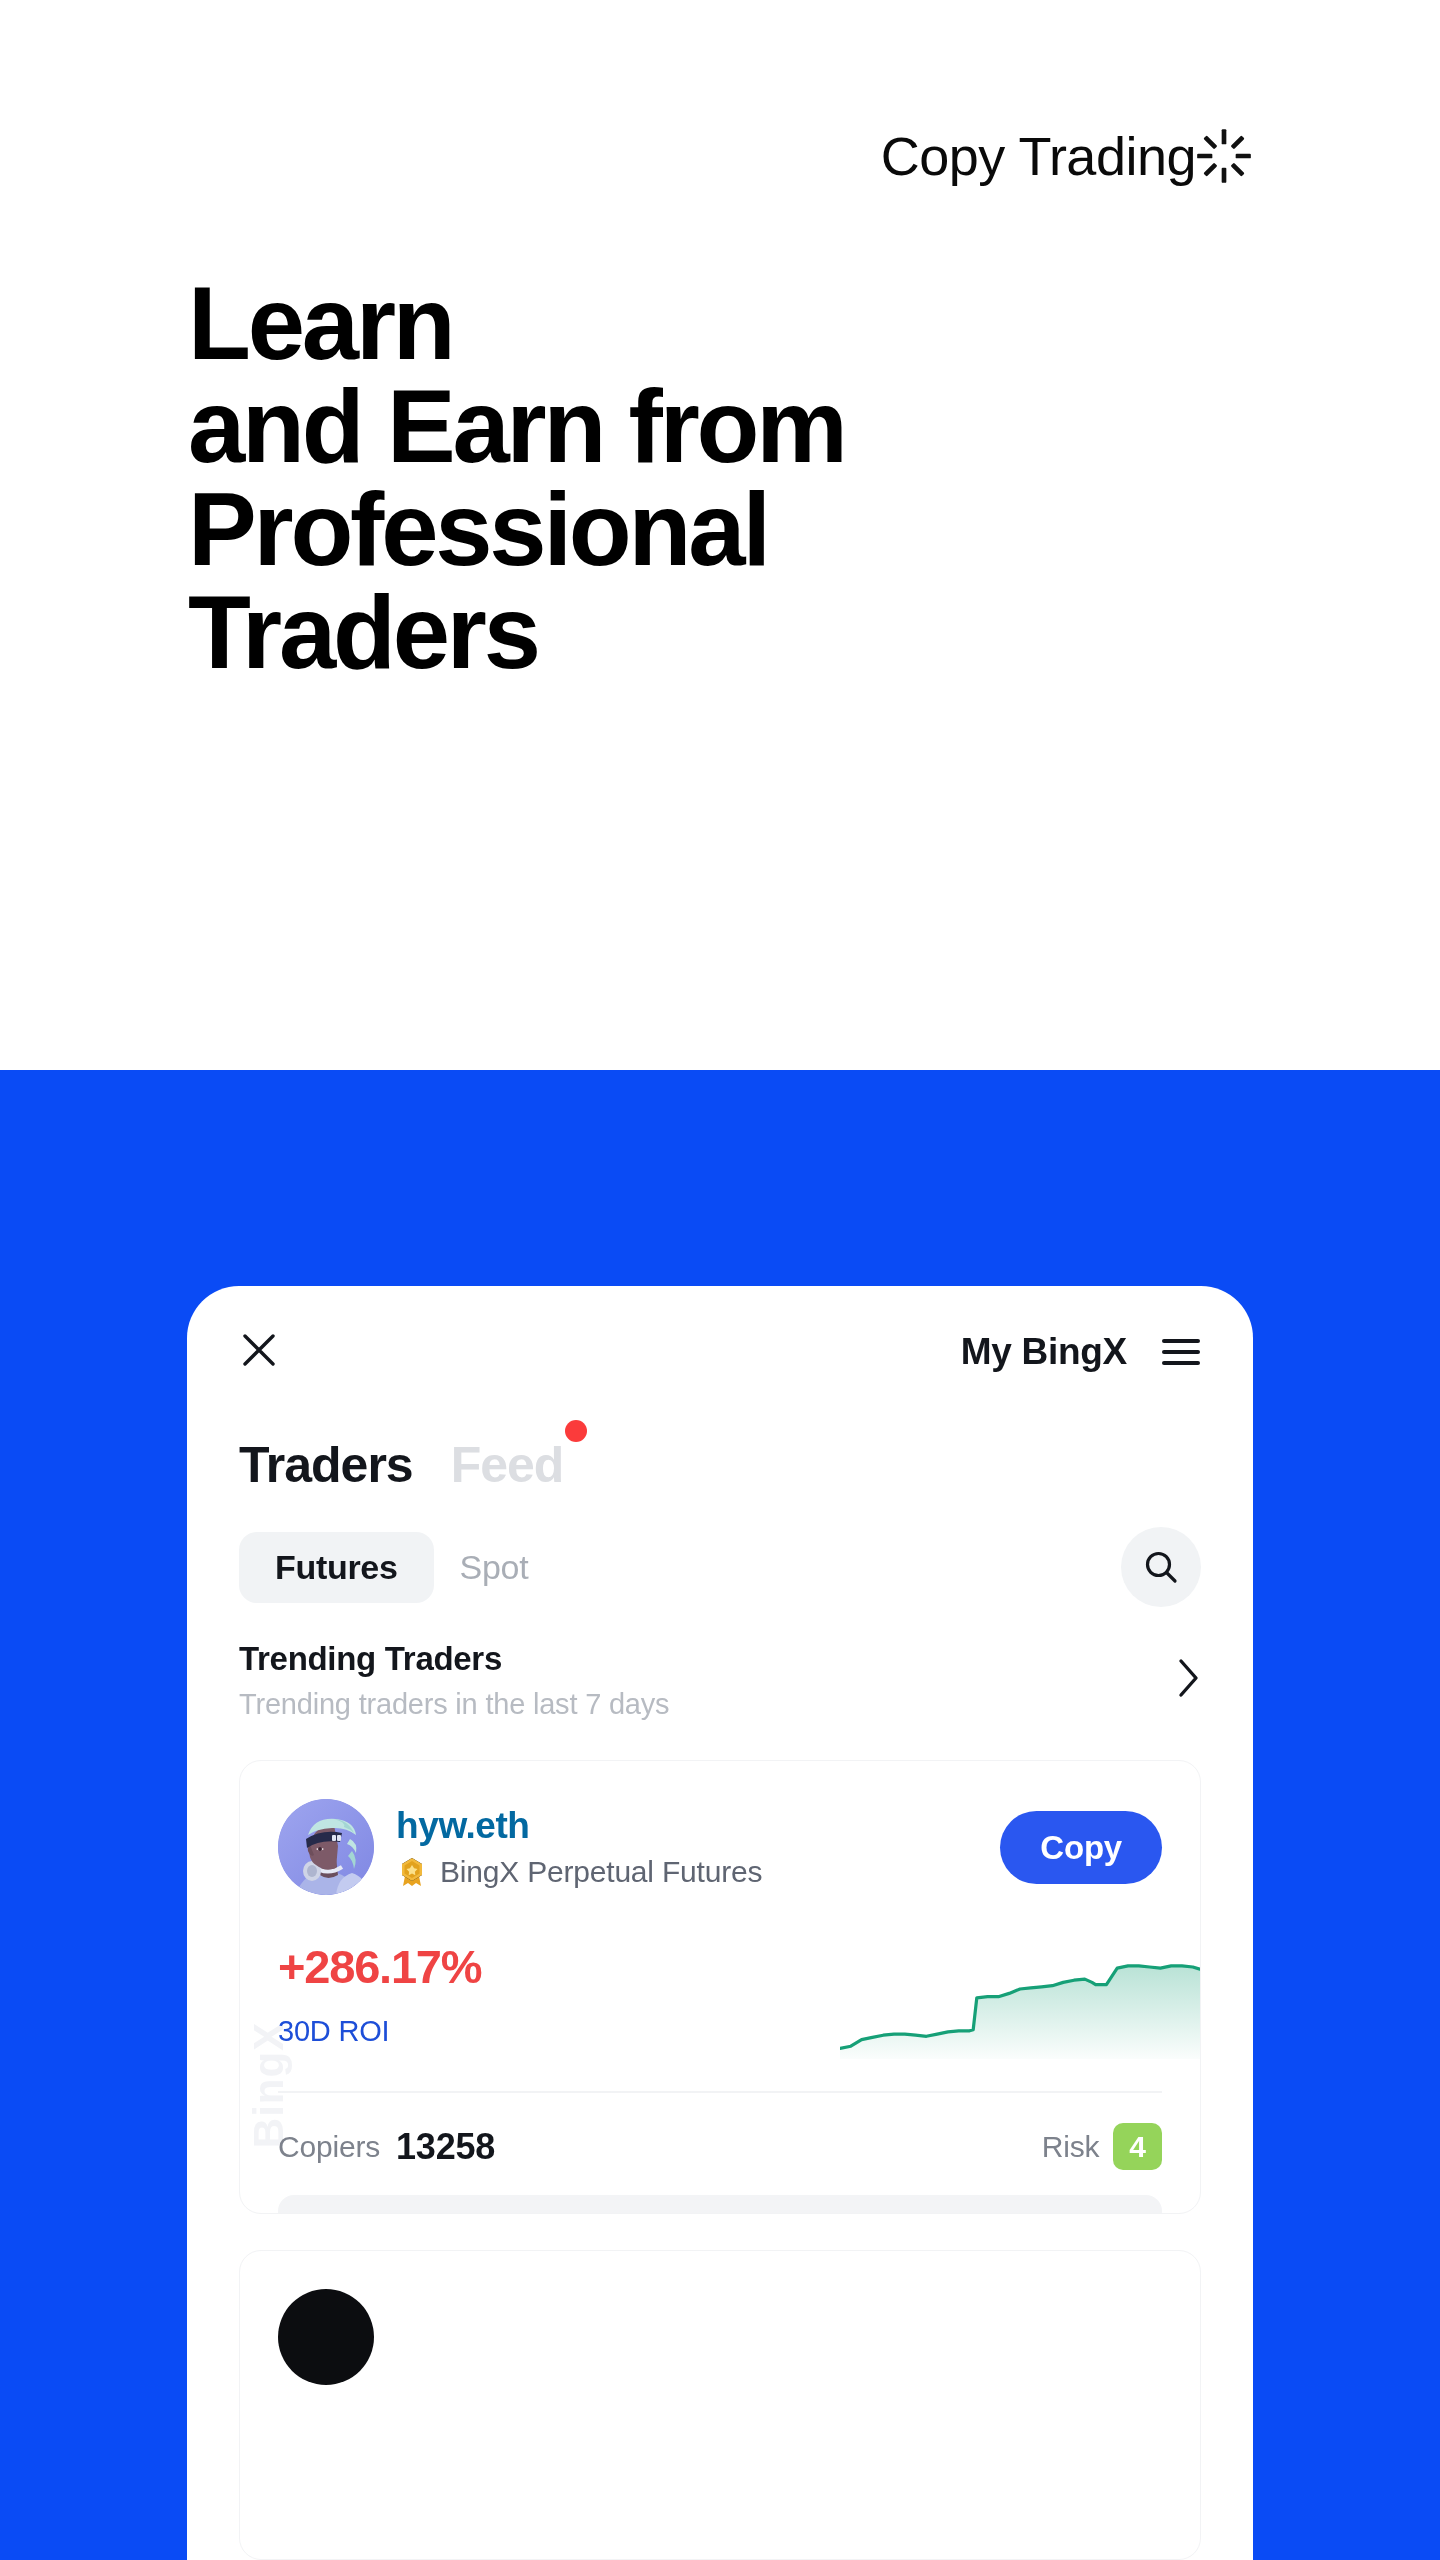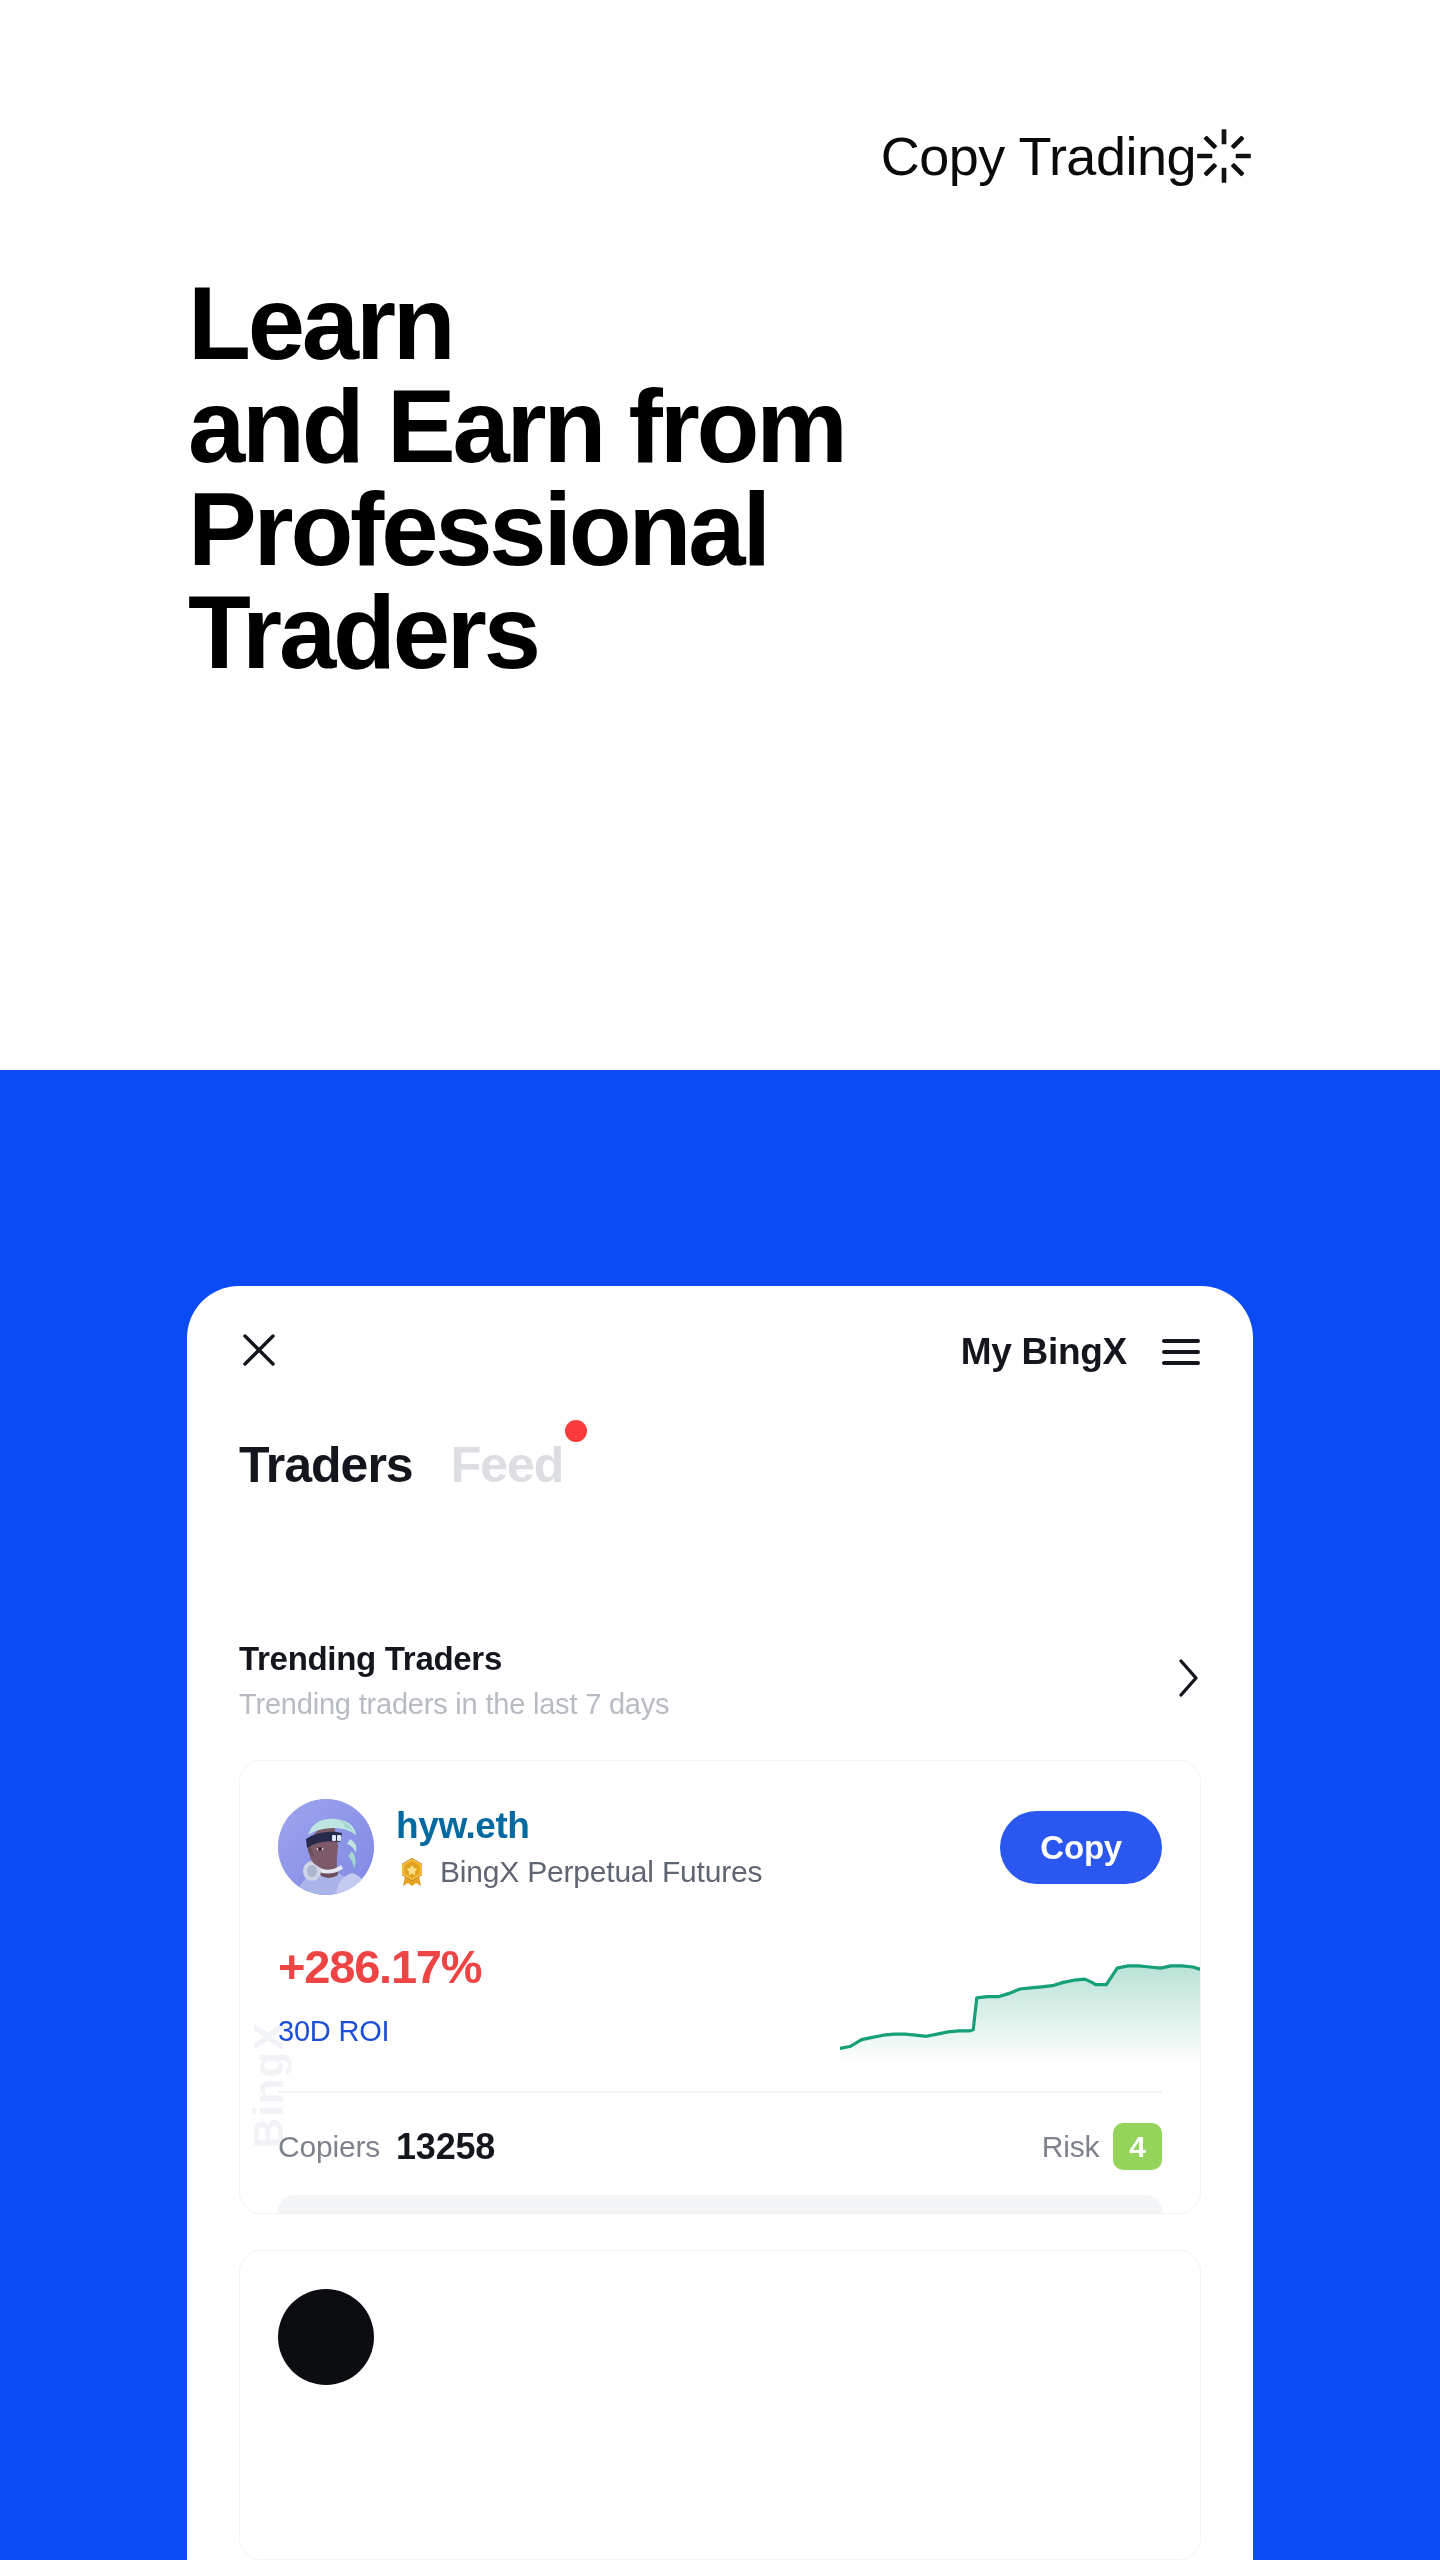--- a/index.html
+++ b/index.html
@@ -263,20 +263,32 @@
   <div class="main-tabs">
     <div class="main-tab active">
       <span>Traders</span>
     </div>
     <div class="main-tab inactive">
       <span>Feed</span>
       <span class="notif-dot"></span>
     </div>
   </div>
 
+  <div class="seg-bar">
+    <div class="seg-pill">Futures</div>
+    <div class="seg-plain">Spot</div>
+    <div class="search-btn">
+      <span>
+        <svg class="search-icon" viewBox="0 0 36 36" aria-hidden="true">
+          <circle cx="15.5" cy="15.5" r="11" stroke="#13161c" stroke-width="3.2" fill="none"></circle>
+          <line x1="23.5" y1="23.5" x2="32" y2="32" stroke="#13161c" stroke-width="3.2" stroke-linecap="round"></line>
+        </svg>
+      </span>
+    </div>
+  </div>
 
   <div class="section-head">
     <div class="section-head-text">
       <div class="section-title">Trending Traders</div>
       <div class="section-sub">Trending traders in the last 7 days</div>
     </div>
     <span>
       <svg class="section-chevron" viewBox="0 0 26 44" aria-hidden="true">
         <path d="M6 5 L21 22 L6 39" stroke="#13161c" stroke-width="3.4" fill="none" stroke-linecap="round" stroke-linejoin="round"></path>
       </svg>

